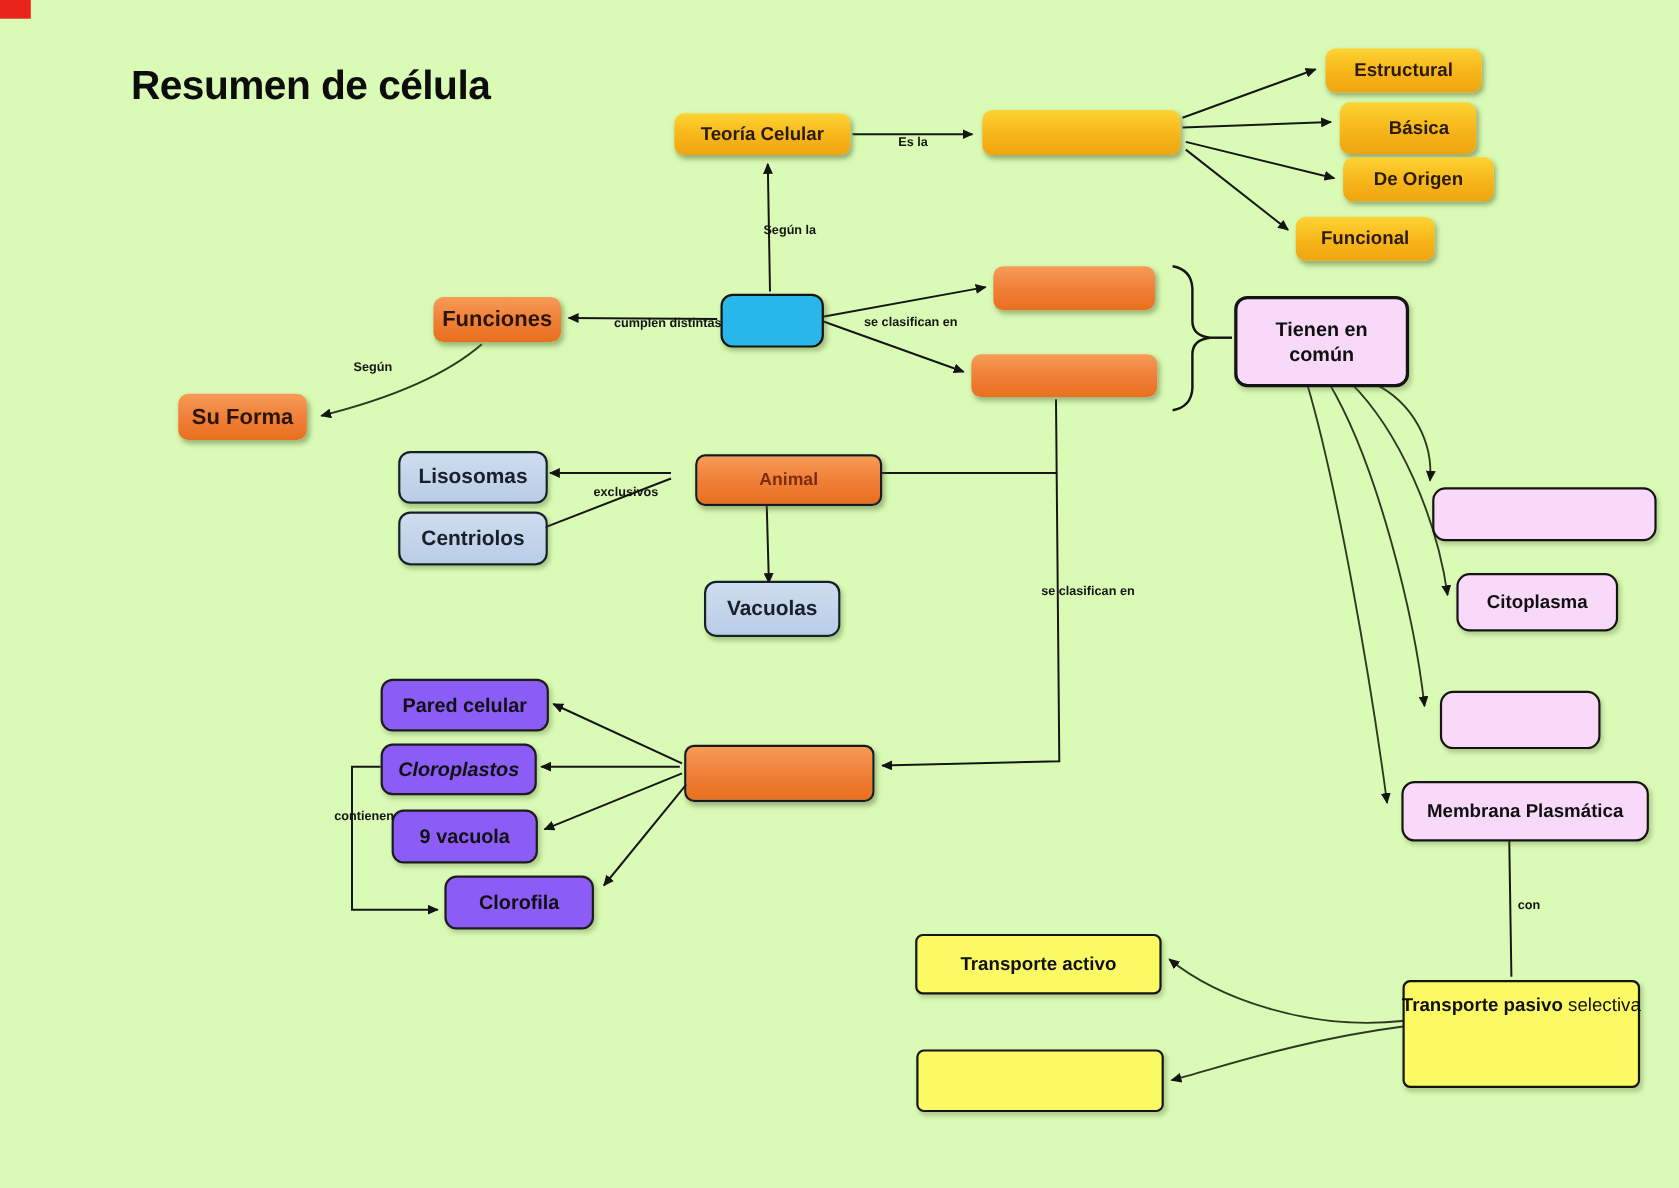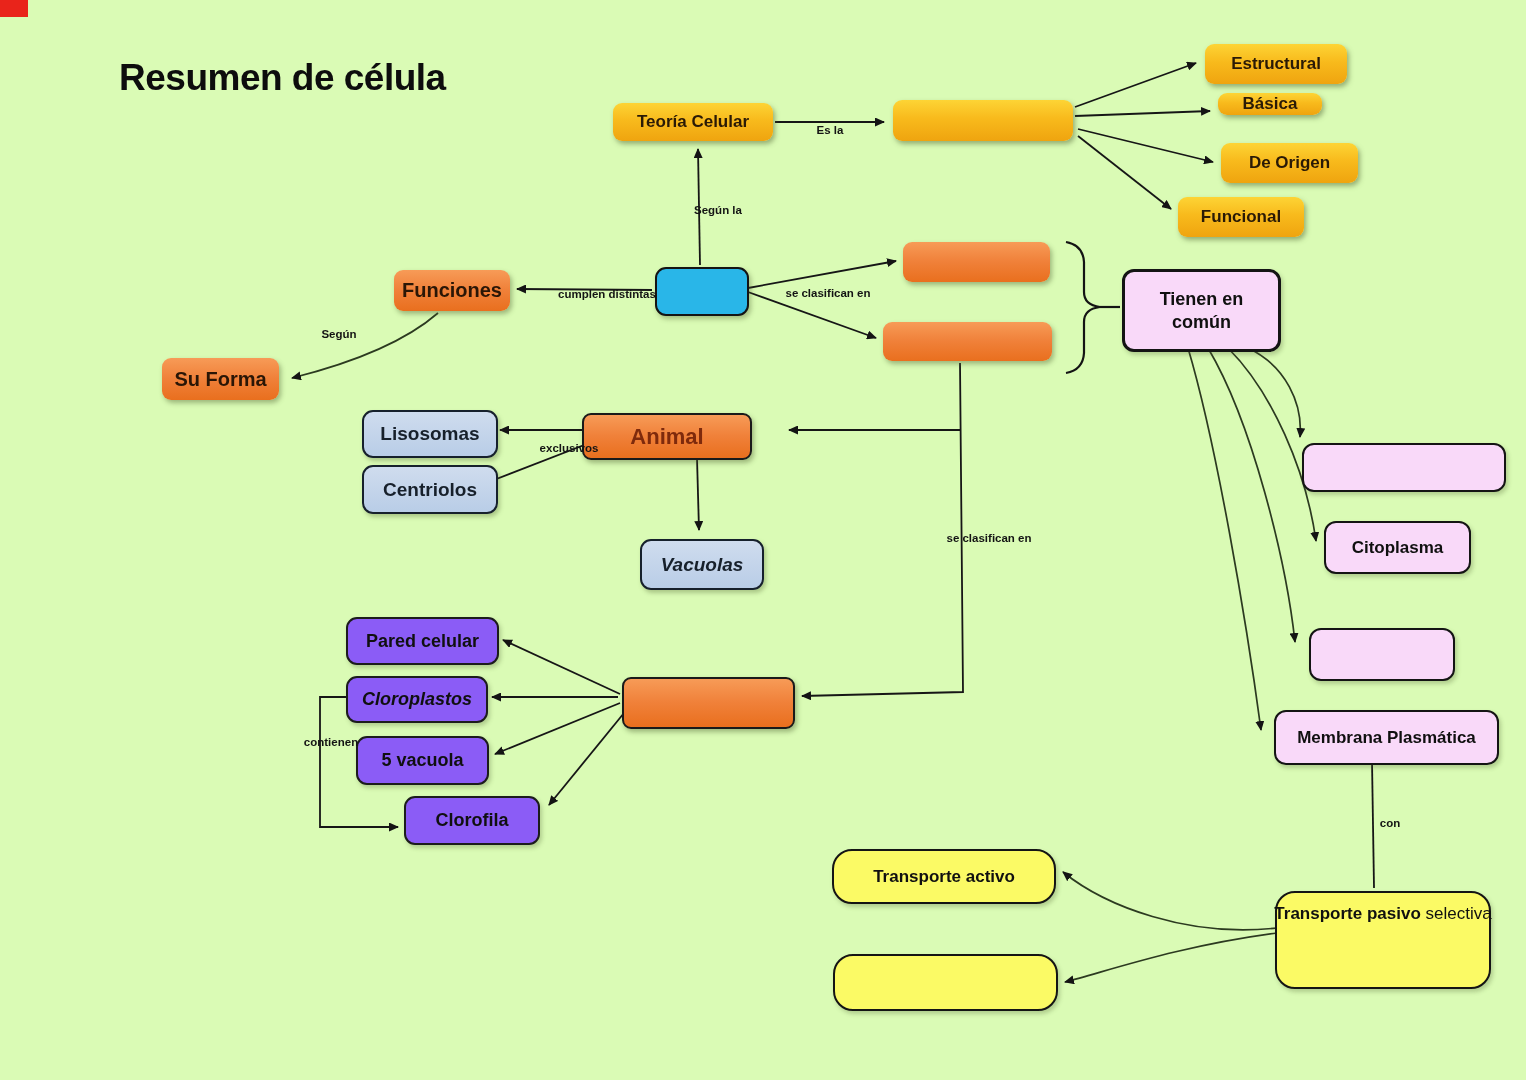--- a/index.html
+++ b/index.html
@@ -38,21 +38,21 @@
     background:#f9d9f9;border:2.5px solid #141414;border-radius:12px;
     font-size:17px;color:#101010;
     box-shadow:2px 3px 4px rgba(80,100,50,.3);
   }
   .greengray{
     background:#8b5cf6;border:2.5px solid #1c1c1c;border-radius:11px;
     font-size:18px;color:#101010;
     box-shadow:2px 3px 4px rgba(80,100,50,.3);
   }
   .byellow{
-    background:#fbfa65;border:2.5px solid #141414;border-radius:20px;
+    background:#fbfa65;border:2.5px solid #141414;border-radius:7px;
     font-size:17px;color:#101010;
     box-shadow:2px 3px 4px rgba(80,100,50,.3);
   }
   .edge-label{
     position:absolute;z-index:3;transform:translate(-50%,-50%);
     font-size:11.5px;font-weight:bold;color:#141414;white-space:nowrap;
   }
   #page-title{
     position:absolute;left:119px;top:57px;z-index:2;
     font-size:37px;font-weight:bold;color:#0d0d0d;letter-spacing:-0.5px;
@@ -114,52 +114,52 @@
     </g>
   </svg>
 
   <div class="node gold" style="left:613px;top:103px;width:160px;height:38px;">
       <span>Teoría Celular</span>
     </div>
   <div class="node gold" style="left:893px;top:100px;width:180px;height:41px;"></div>
   <div class="node gold" style="left:1205px;top:44px;width:142px;height:40px;">
       <span>Estructural</span>
     </div>
-  <div class="node gold" style="left:1218px;top:93px;width:104px;height:22px;">
+  <div class="node gold" style="left:1218px;top:93px;width:104px;height:47px;padding-left:20px;">
       <span>Básica</span>
     </div>
   <div class="node gold" style="left:1221px;top:143px;width:137px;height:40px;">
       <span>De Origen</span>
     </div>
   <div class="node gold" style="left:1178px;top:197px;width:126px;height:40px;">
       <span>Funcional</span>
     </div>
 
   <div class="node blue" style="left:655px;top:267px;width:90px;height:45px;"></div>
 
   <div class="node orange" style="left:394px;top:270px;width:116px;height:41px;font-size:20px;">
       <span>Funciones</span>
     </div>
   <div class="node orange" style="left:162px;top:358px;width:117px;height:42px;font-size:20px;">
       <span>Su Forma</span>
     </div>
   <div class="node orange" style="left:903px;top:242px;width:147px;height:40px;"></div>
   <div class="node orange" style="left:883px;top:322px;width:169px;height:39px;"></div>
-  <div class="node orange bordered" style="left:582px;top:413px;width:166px;height:43px;font-size:22px;">
+  <div class="node orange bordered" style="left:632px;top:413px;width:166px;height:43px;font-size:16px;">
       <span>Animal</span>
     </div>
   <div class="node orange bordered" style="left:622px;top:677px;width:169px;height:48px;"></div>
 
   <div class="node lightblue" style="left:362px;top:410px;width:132px;height:44px;">
       <span>Lisosomas</span>
     </div>
   <div class="node lightblue" style="left:362px;top:465px;width:132px;height:45px;">
       <span>Centriolos</span>
     </div>
-  <div class="node lightblue" style="left:640px;top:539px;width:120px;height:47px;font-style:italic;">
+  <div class="node lightblue" style="left:640px;top:528px;width:120px;height:47px;">
       <span>Vacuolas</span>
     </div>
 
   <div class="node pink" style="left:1122px;top:269px;width:153px;height:77px;border-width:3px;font-size:18px;">
     <span><span>Tienen en</span><br><span>común</span></span>
   </div>
   <div class="node pink" style="left:1302px;top:443px;width:200px;height:45px;"></div>
   <div class="node pink" style="left:1324px;top:521px;width:143px;height:49px;">
       <span>Citoplasma</span>
     </div>
@@ -168,21 +168,21 @@
       <span>Membrana Plasmática</span>
     </div>
 
   <div class="node greengray" style="left:346px;top:617px;width:149px;height:44px;">
       <span>Pared celular</span>
     </div>
   <div class="node greengray" style="left:346px;top:676px;width:138px;height:43px;font-style:italic;">
       <span>Cloroplastos</span>
     </div>
   <div class="node greengray" style="left:356px;top:736px;width:129px;height:45px;">
-      <span>5 vacuola</span>
+      <span>9 vacuola</span>
     </div>
   <div class="node greengray" style="left:404px;top:796px;width:132px;height:45px;">
       <span>Clorofila</span>
     </div>
 
   <div class="node byellow" style="left:832px;top:849px;width:220px;height:51px;">
       <span>Transporte activo</span>
     </div>
   <div class="node byellow" style="left:833px;top:954px;width:221px;height:53px;"></div>
   <div class="node byellow tp-wrap" style="left:1275px;top:891px;width:212px;height:84px;">

